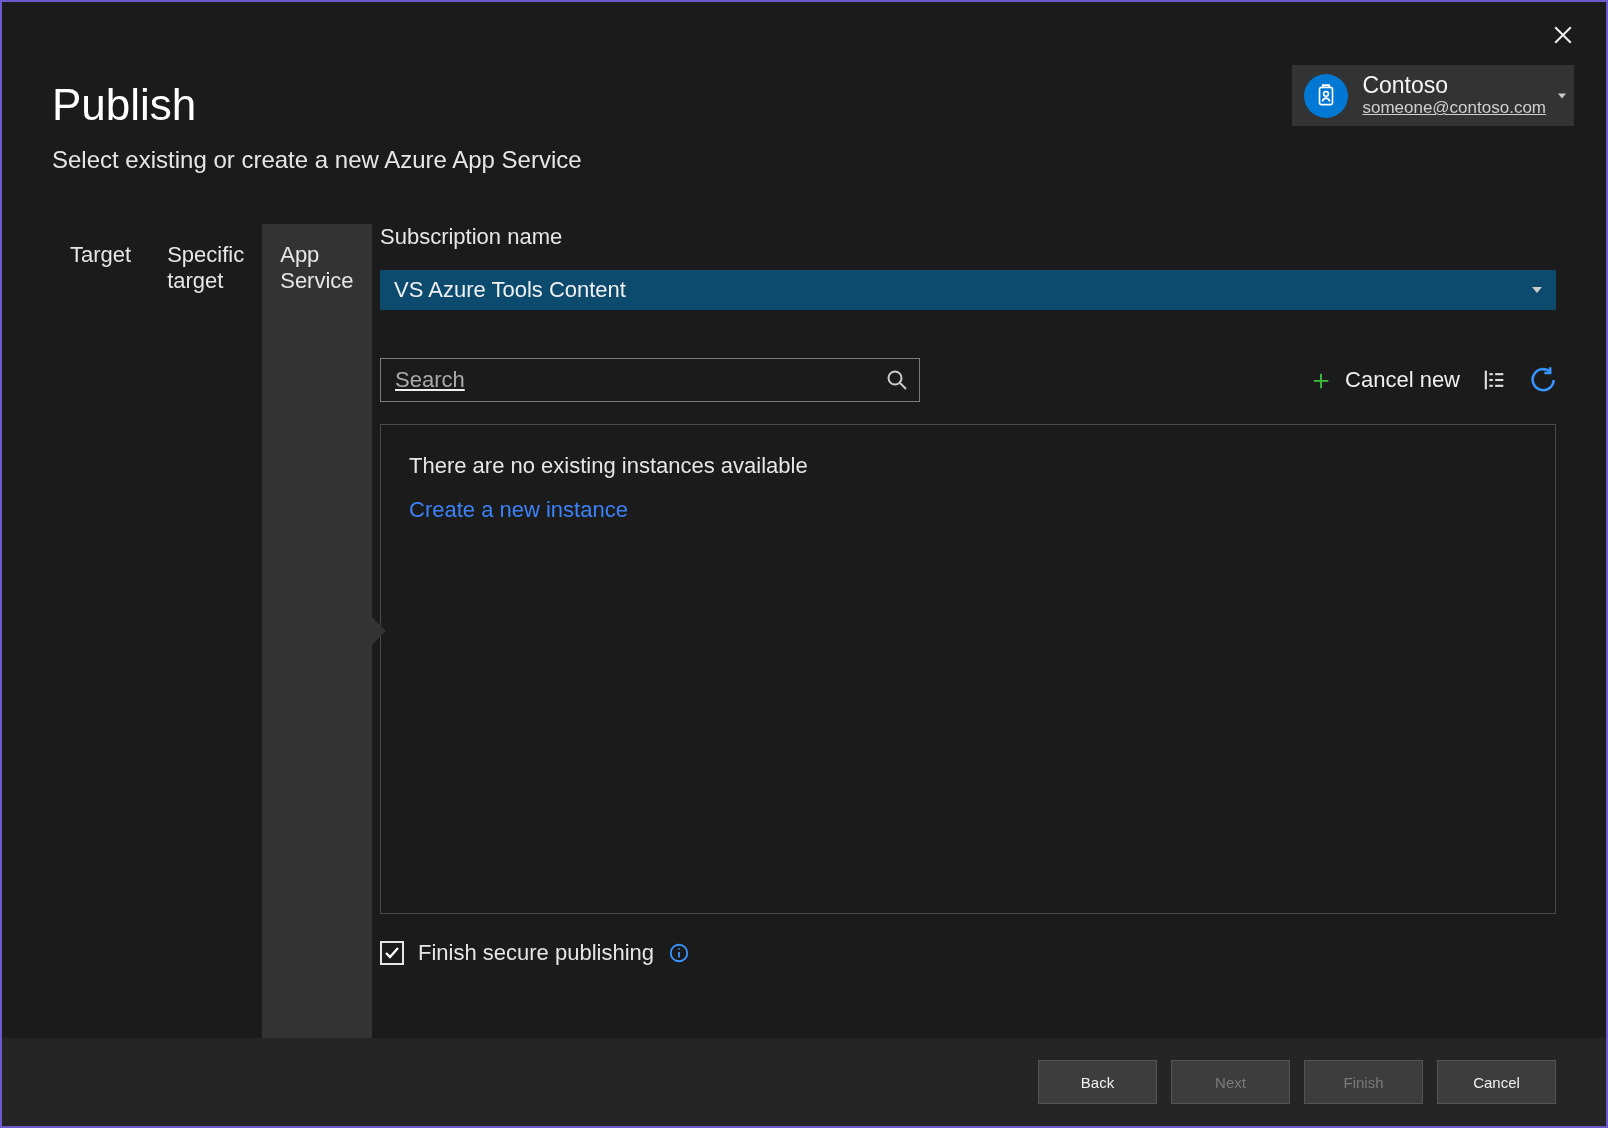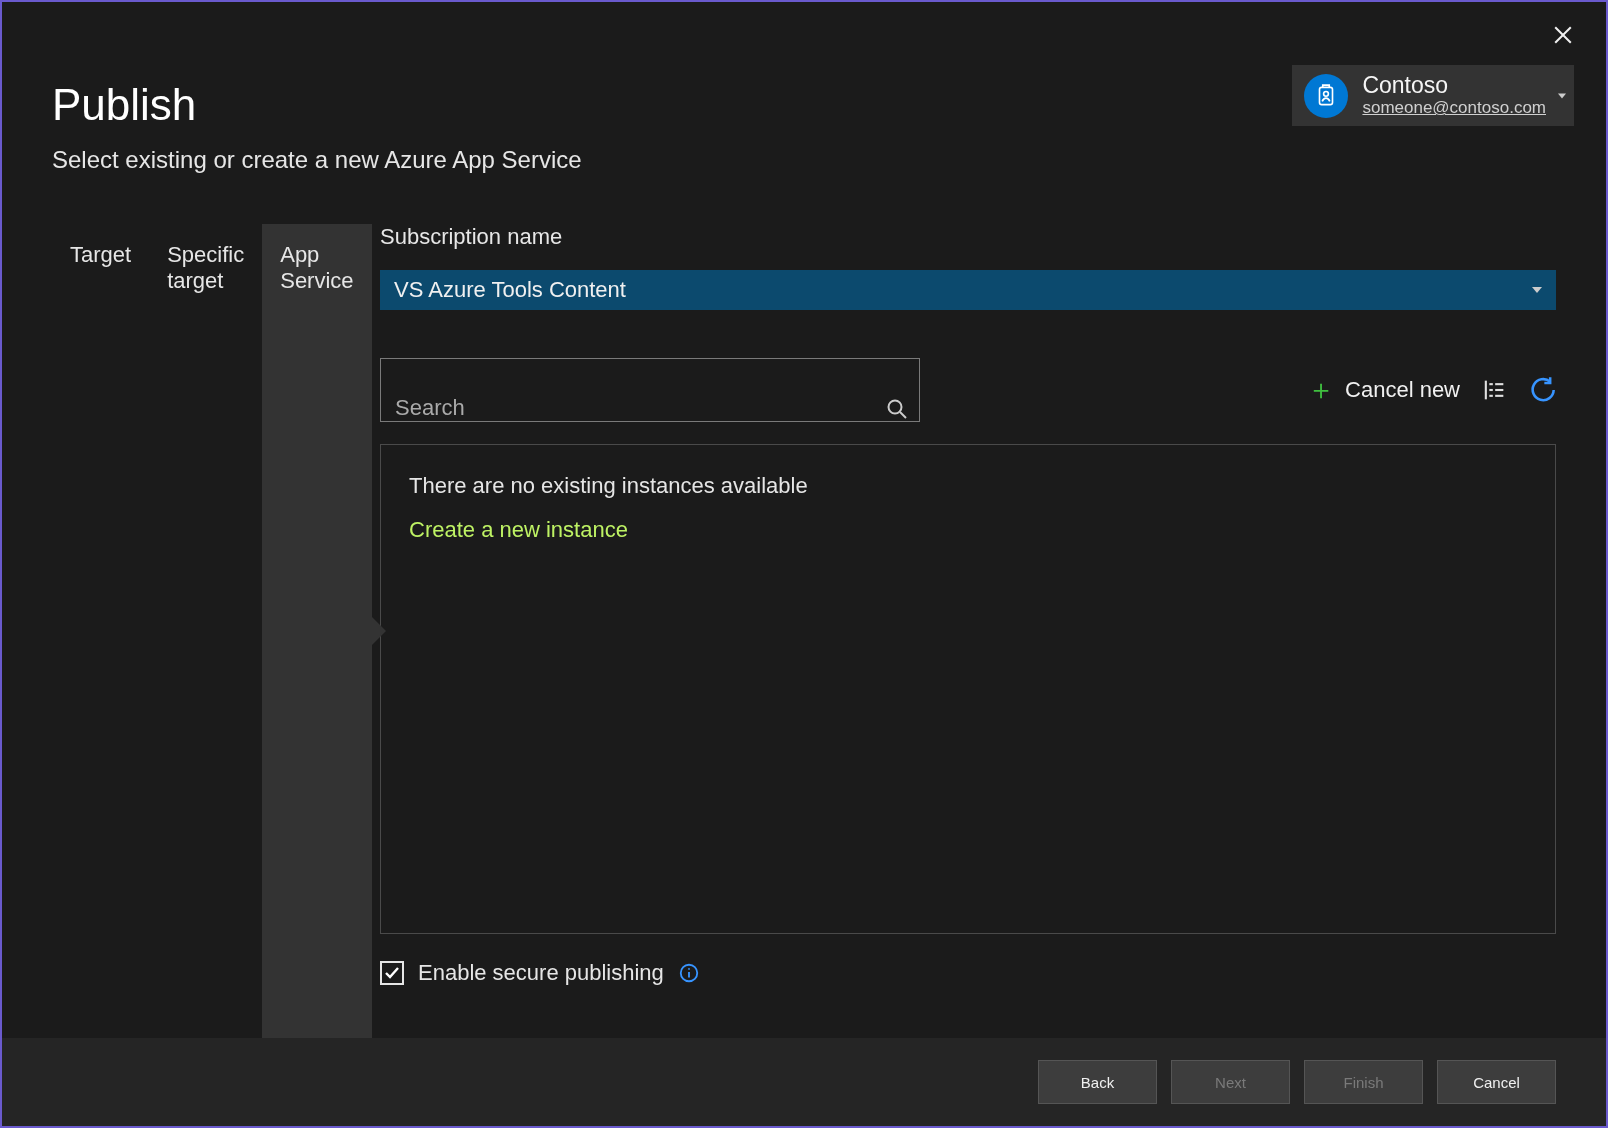--- a/index.html
+++ b/index.html
@@ -149,26 +149,27 @@
 
   .toolbar-row {
     display: flex;
     align-items: center;
     margin-top: 48px;
     gap: 20px;
   }
 
   .search-box {
     display: flex;
-    align-items: flex-end;
+    align-items: center;
     border: 1px solid #7a7a7a;
-    height: 64px;
+    height: 44px;
     width: 540px;
     padding: 0 10px 0 14px;
     background: transparent;
+    text-decoration: underline;
   }
   .search-box input {
     flex: 1;
     background: transparent;
     border: none;
     outline: none;
     color: #f0f0f0;
     font-size: 22px;
   }
   .search-box input::placeholder { color: #aaaaaa; }
@@ -205,21 +206,21 @@
   .tool-icon.gray { color: #e0e0e0; }
 
   .instance-panel {
     border: 1px solid #4a4a4a;
     margin-top: 22px;
     height: 490px;
     padding: 28px 28px;
   }
   .instance-panel .msg { font-size: 22px; color: #e6e6e6; margin-bottom: 18px; }
   .instance-panel a {
-    color: #bef264;
+    color: #3b82f6;
     font-size: 22px;
     cursor: pointer;
     text-decoration: none;
   }
 
   .secure-row {
     display: flex;
     align-items: center;
     gap: 14px;
     margin-top: 26px;
@@ -346,21 +347,21 @@
         <div class="msg">There are no existing instances available</div>
         <a>Create a new instance</a>
       </div>
 
       <div class="secure-row">
         <span class="cbx">
           <svg viewBox="0 0 16 16" fill="none" stroke="#ffffff" stroke-width="2.4">
             <polyline points="2 8 6 12 14 3"></polyline>
           </svg>
         </span>
-        <span>Enable secure publishing</span>
+        <span>Finish secure publishing</span>
         <span class="info-ic">
           <svg viewBox="0 0 24 24" fill="none" stroke="currentColor" stroke-width="2">
             <circle cx="12" cy="12" r="9"></circle>
             <line x1="12" y1="11" x2="12" y2="17"></line>
             <circle cx="12" cy="7.5" r="1" fill="currentColor" stroke="none"></circle>
           </svg>
         </span>
       </div>
 
     </div>

